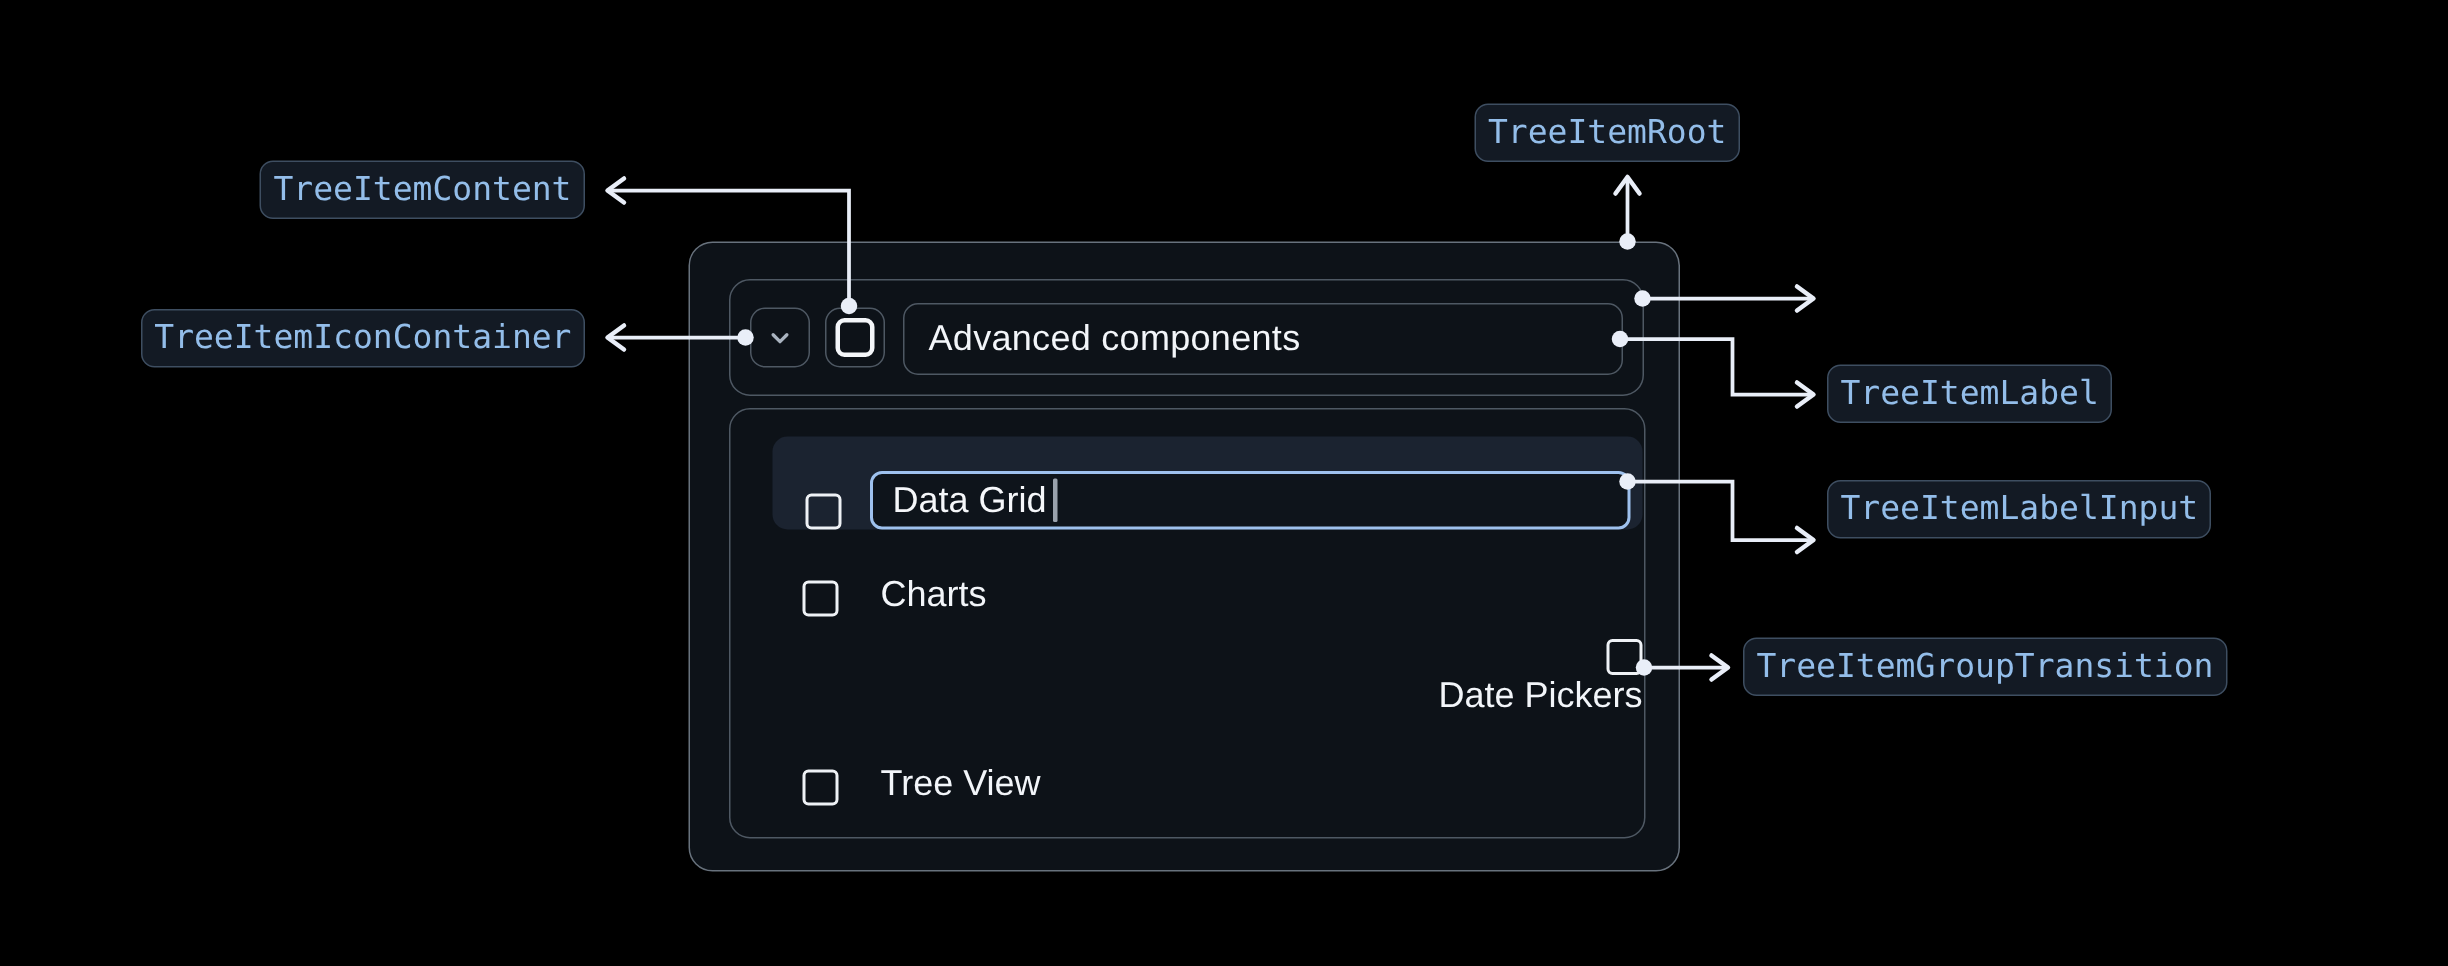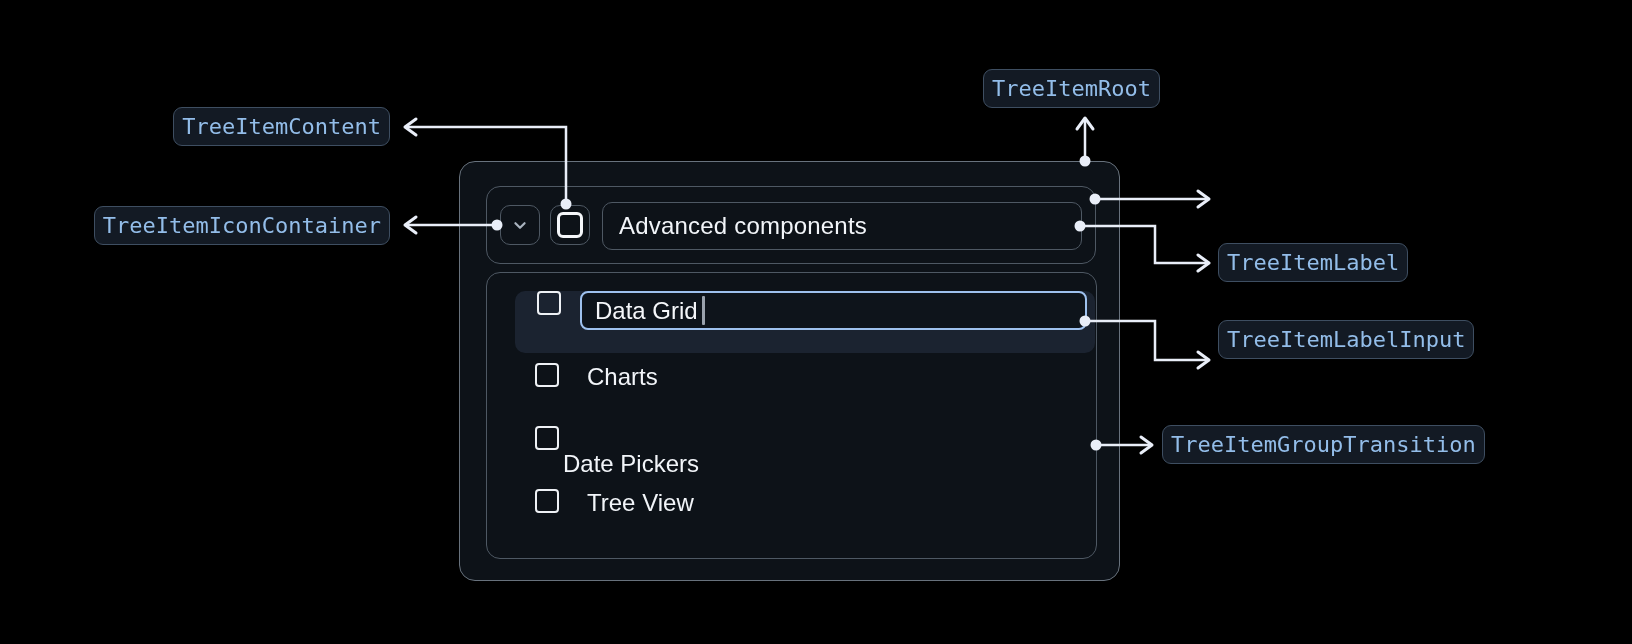--- a/index.html
+++ b/index.html
@@ -44,21 +44,21 @@
     display:flex;align-items:center;padding:0 16px;
     color:#f2f5f9;font-size:24px;letter-spacing:.2px;
   }
   .group{
     position:absolute;left:26px;top:110px;width:611px;height:287px;
     border:1.5px solid var(--inner-border,#4e5863);
     border-radius:14px;box-sizing:border-box;
   }
   .row{
     position:absolute;left:28px;width:580px;height:48px;
-    display:flex;align-items:flex-start;padding-left:20px;box-sizing:border-box;
+    display:flex;align-items:flex-end;padding-left:20px;box-sizing:border-box;
     color:#f2f5f9;font-size:24px;cursor:pointer;
   }
   .row .rowlabel{margin-left:28px;}
   .row.editing{
     top:18px;height:62px;padding-left:22px;
     background:var(--row-selected-bg,#1b2330);border-radius:10px;
   }
   .row.r1{top:90px;} .row.r2{top:153px;flex-direction:column;} .row.r3{top:216px;}
   .editinput{
     margin-left:19px;width:507px;height:39px;box-sizing:border-box;

